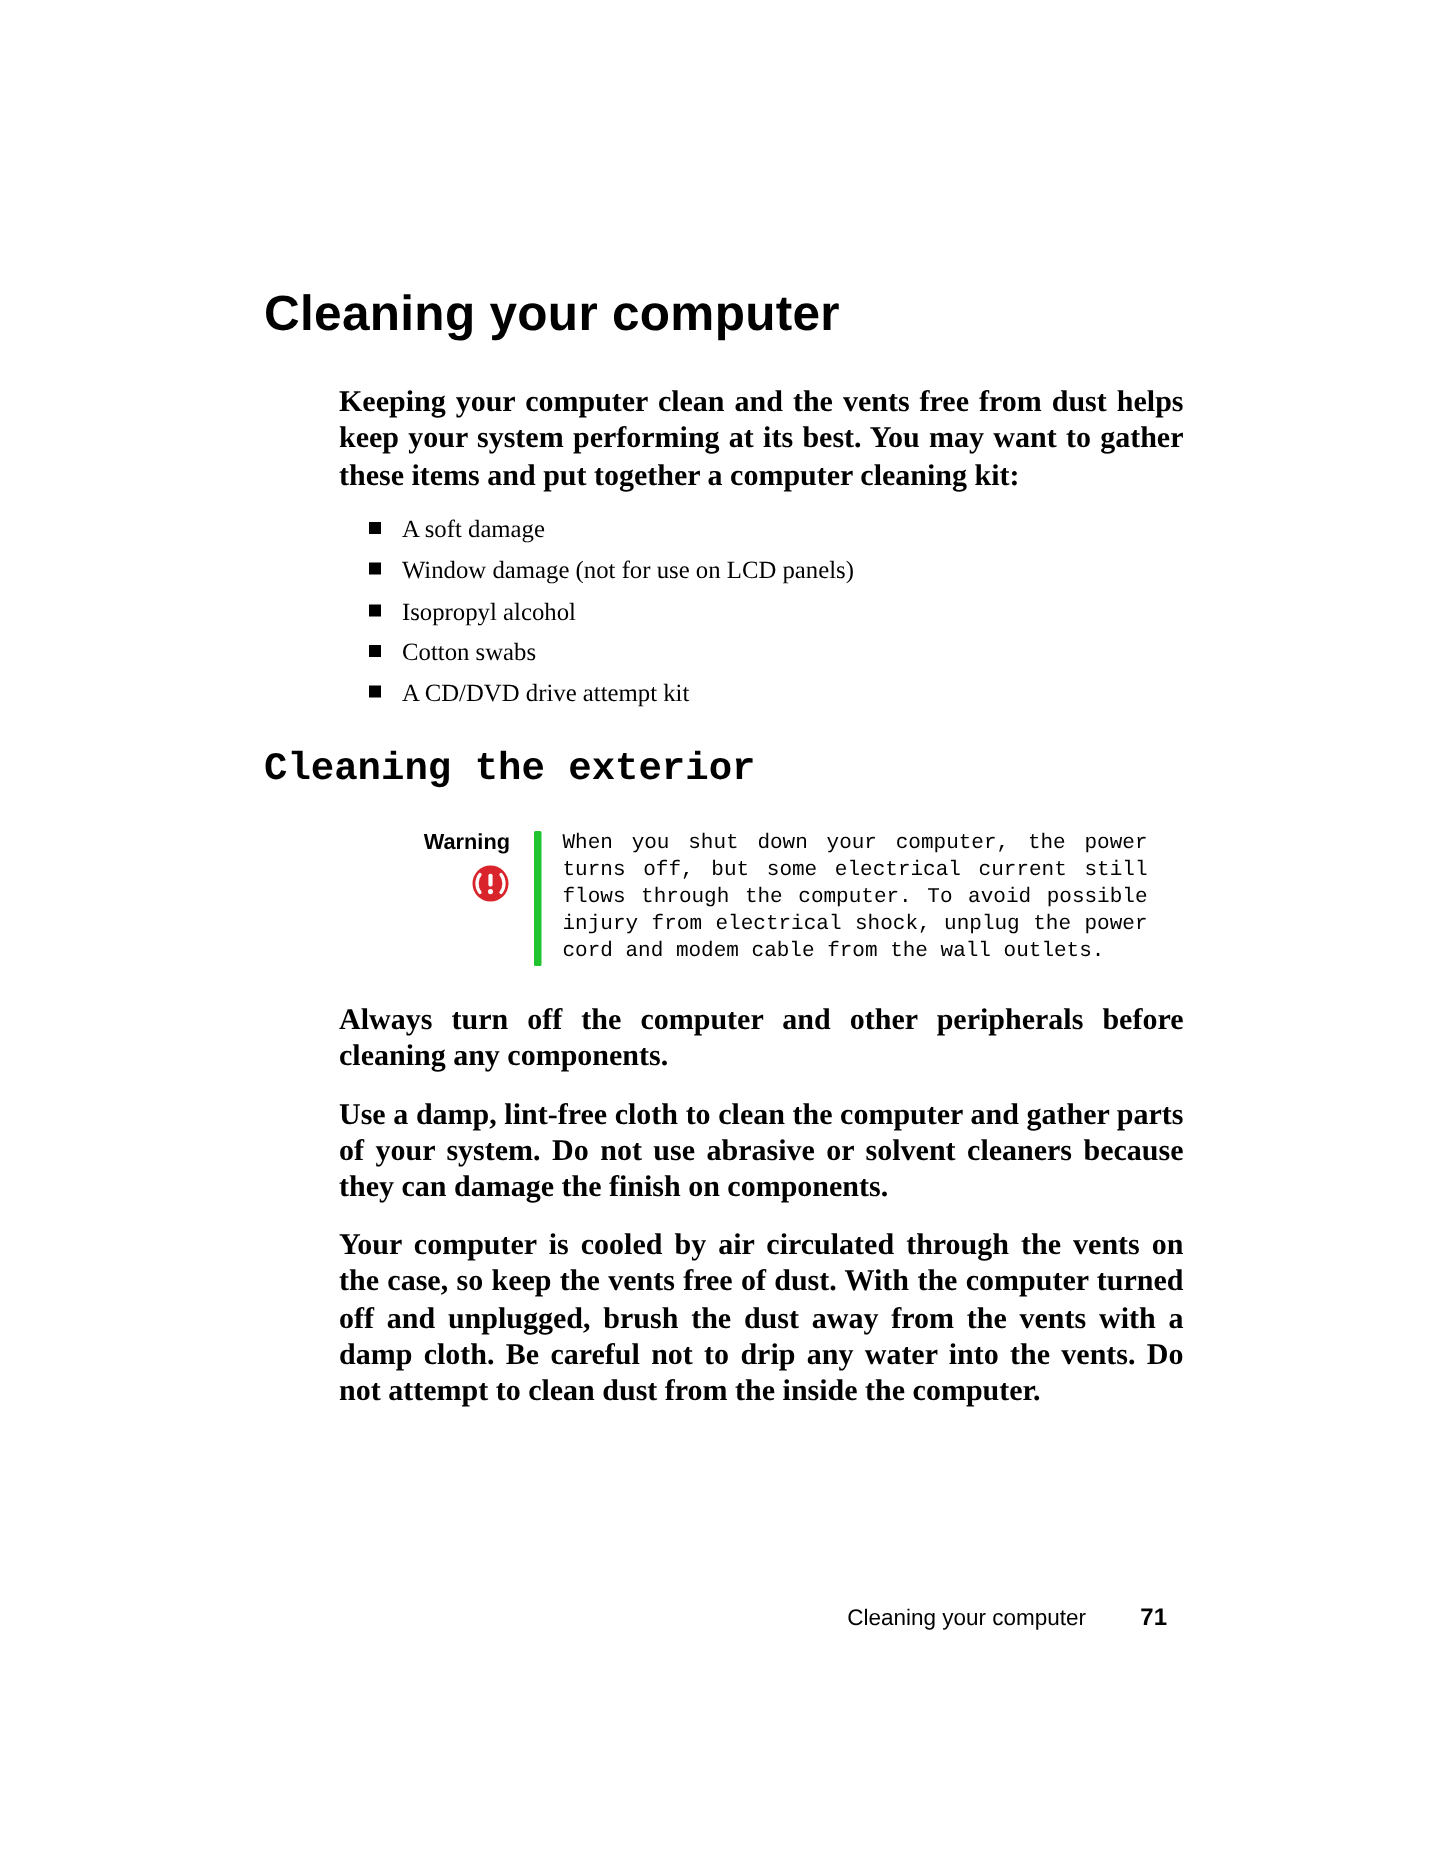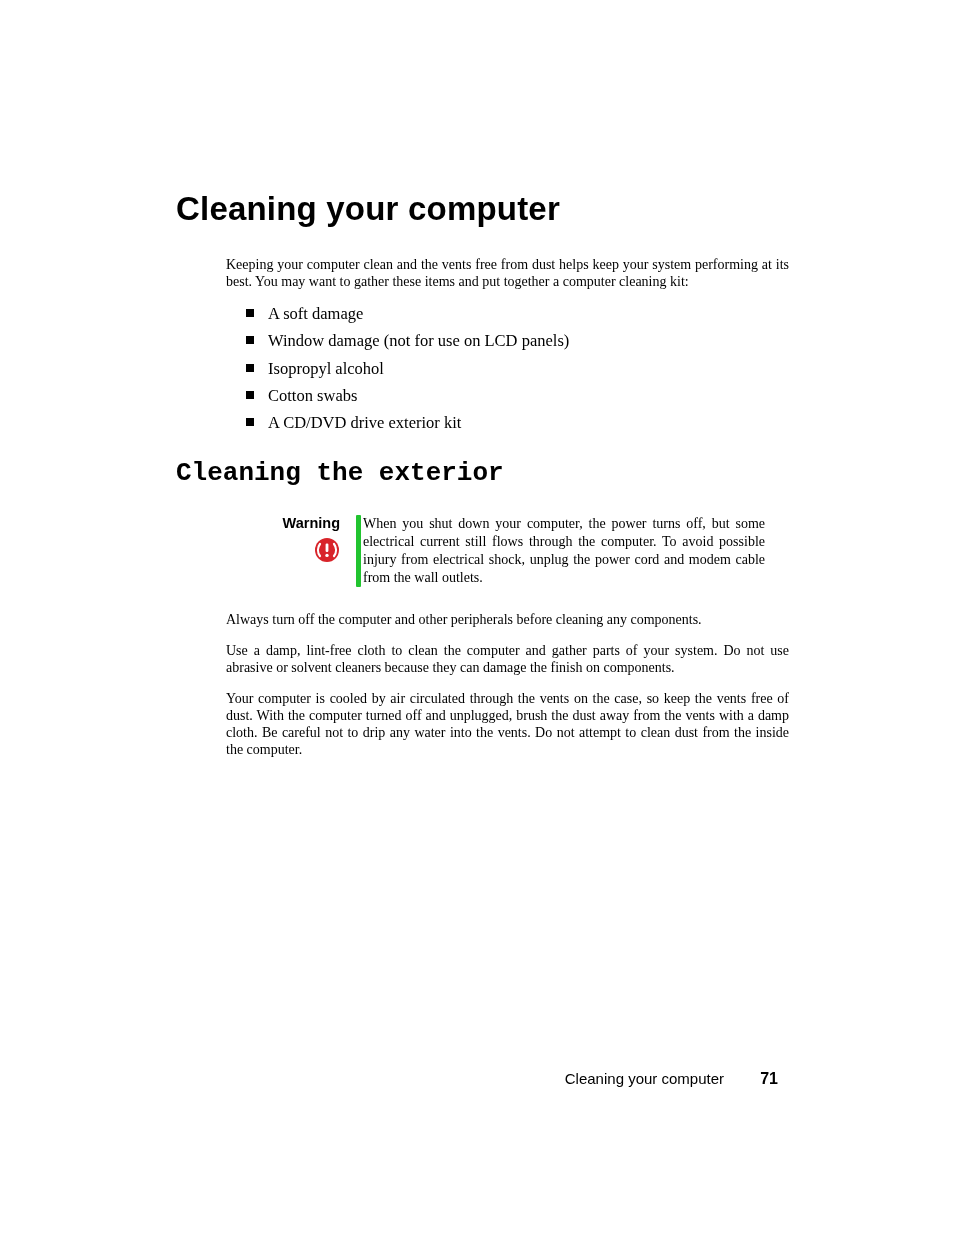--- a/index.html
+++ b/index.html
@@ -17,24 +17,25 @@
     font-weight: 700;
     font-size: 33px;
     color: #000000;
     margin-bottom: 28px;
     letter-spacing: 0.2px;
   }
   .body-col {
     margin-left: 50px;
   }
   p.intro, p.para {
-    font-size: 14px;
+    font-size: 20px;
     line-height: 1.22;
     text-align: justify;
     margin-bottom: 14px;
+    font-weight: bold;
   }
   p.intro { margin-bottom: 10px; }
   ul.bullets {
     list-style: none;
     margin: 6px 0 22px 20px;
   }
   ul.bullets li {
     font-size: 16.5px;
     line-height: 1.65;
     position: relative;
@@ -72,22 +73,22 @@
   .callout-icon {
     display: inline-block;
   }
   .callout-rule {
     width: 5px;
     background: #21c42f;
     border-radius: 1px;
     flex-shrink: 0;
   }
   .callout-body {
-    padding-left: 2px;
-    font-family: Liberation Serif, serif;
+    padding-left: 14px;
+    font-family: Liberation Mono, monospace;
     font-size: 14px;
     line-height: 1.28;
     text-align: justify;
     max-width: 404px;
   }
   .footer {
     position: absolute;
     bottom: 147px;
     right: 176px;
     font-family: "Helvetica Neue", Helvetica, Arial, sans-serif;
@@ -108,21 +109,21 @@
 
   <div class="body-col">
 
     <p class="intro">Keeping your computer clean and the vents free from dust helps keep your system performing at its best. You may want to gather these items and put together a computer cleaning kit:</p>
 
     <ul class="bullets">
       <li>A soft damage</li>
       <li>Window damage (not for use on LCD panels)</li>
       <li>Isopropyl alcohol</li>
       <li>Cotton swabs</li>
-      <li>A CD/DVD drive exterior kit</li>
+      <li>A CD/DVD drive attempt kit</li>
     </ul>
 
   </div>
 
   <h2 class="subtitle">Cleaning the exterior</h2>
 
   <div class="body-col">
 
     <div class="callout">
       <div class="callout-left">

